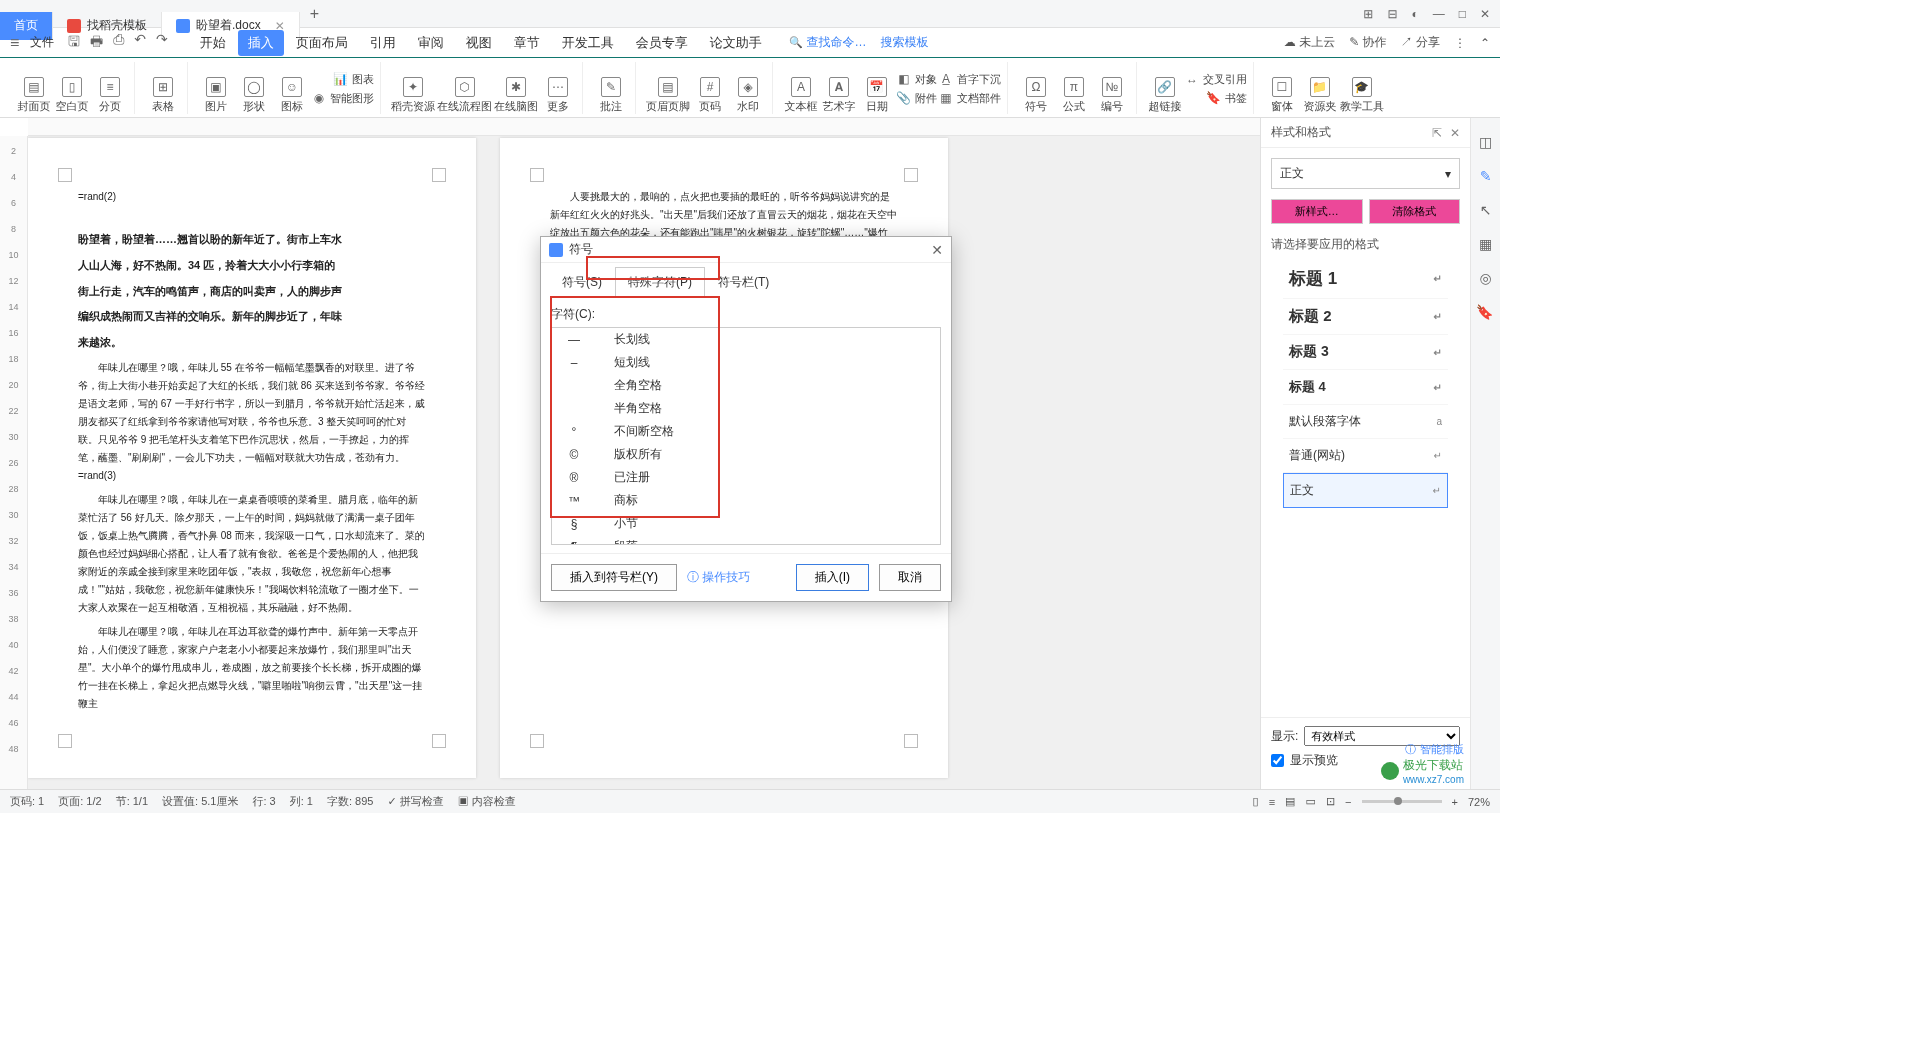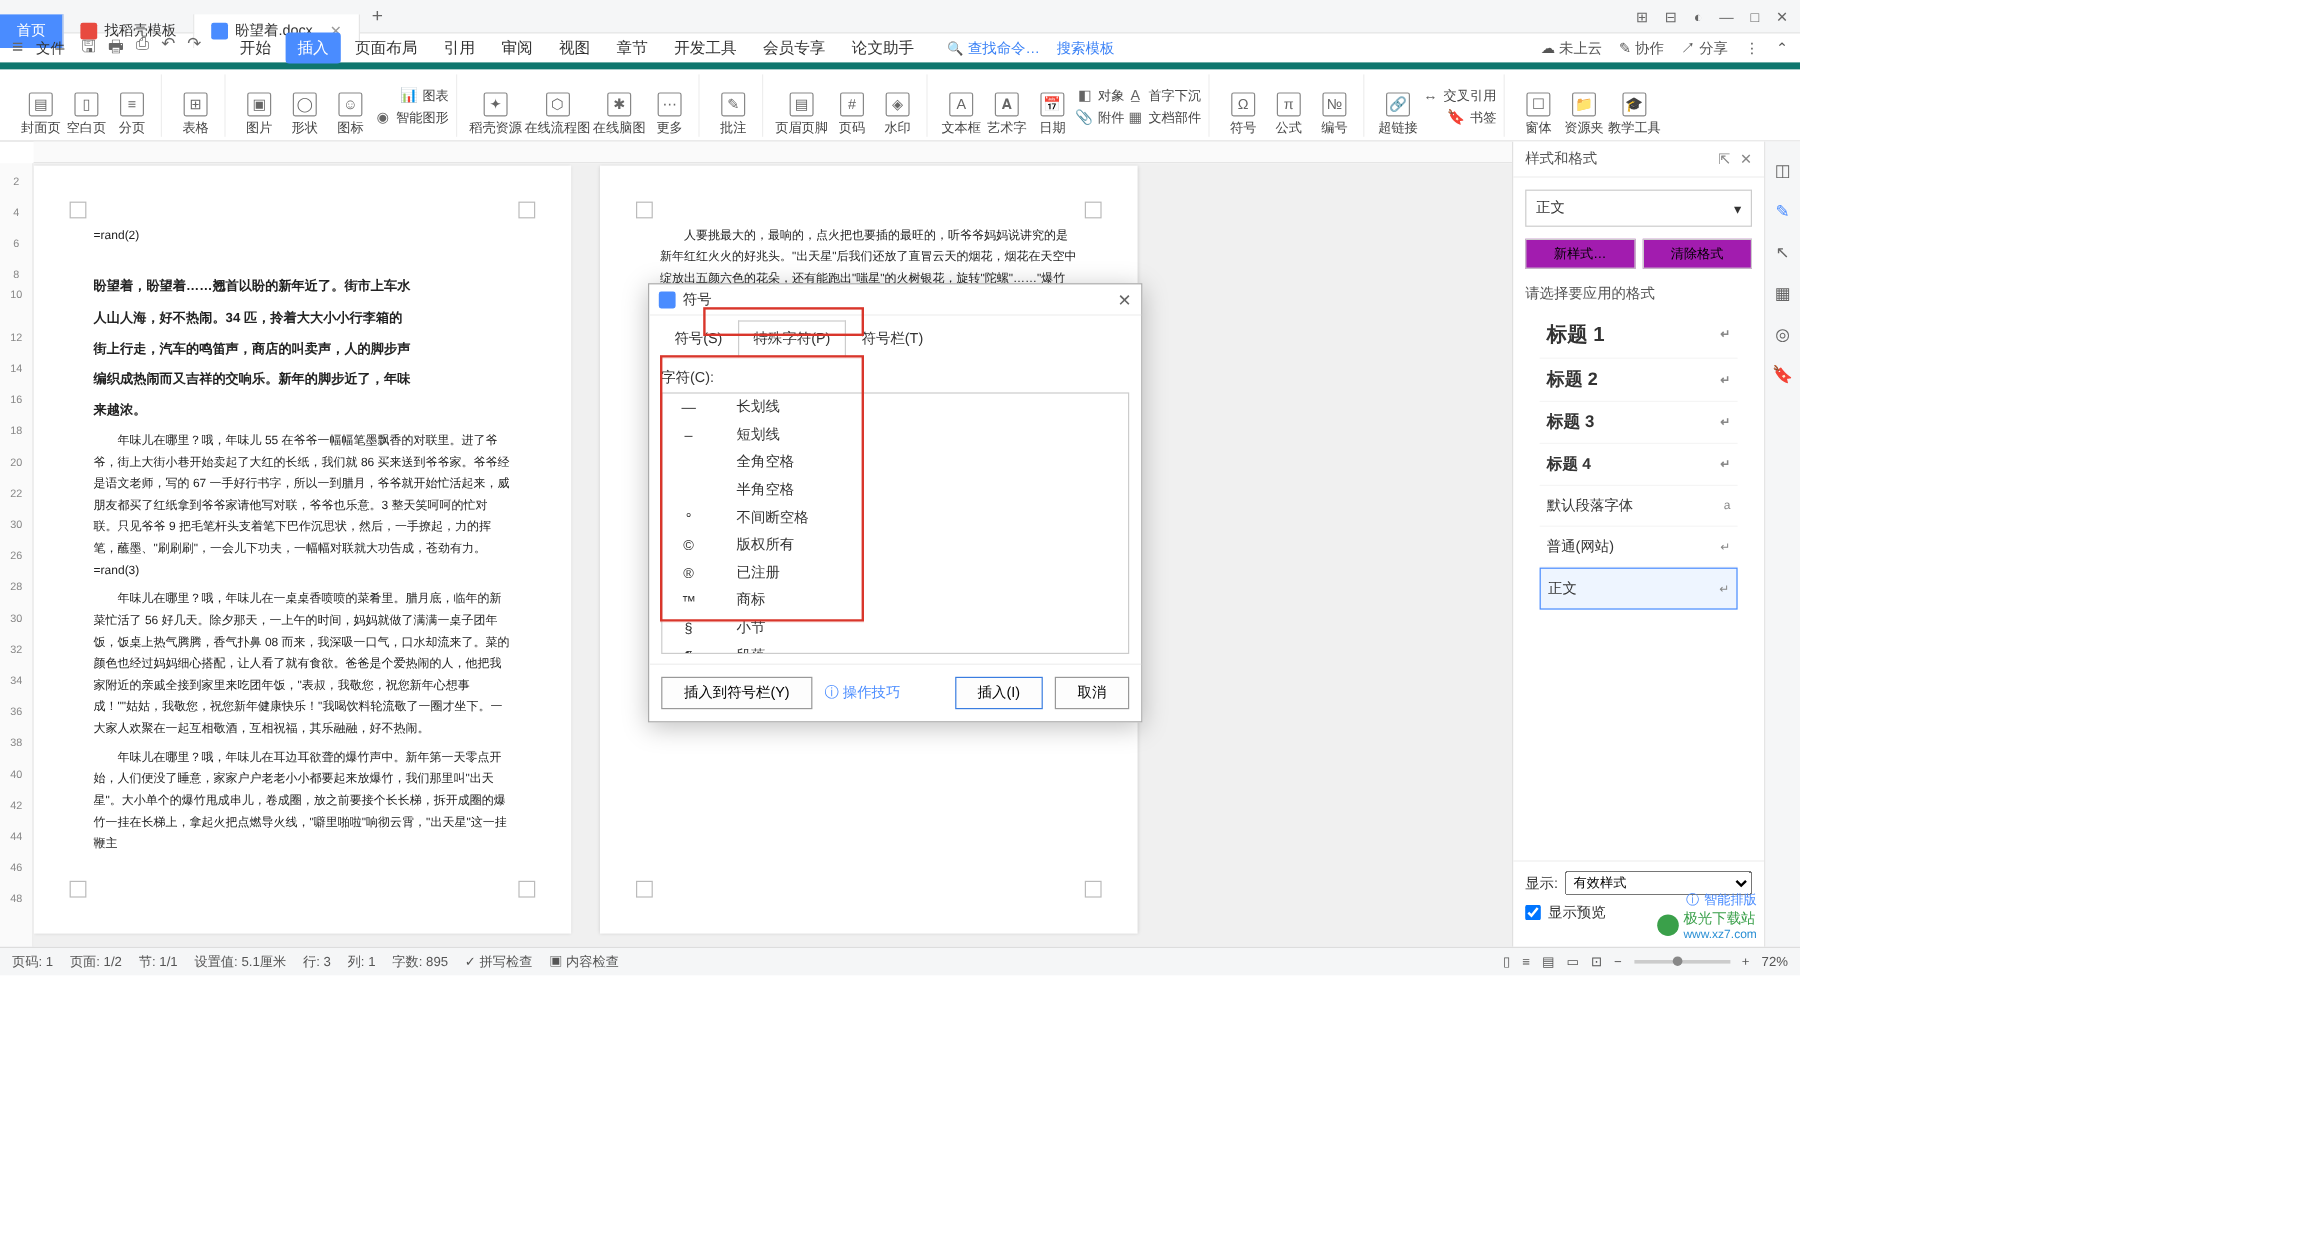--- a/index.html
+++ b/index.html
@@ -11,21 +11,21 @@
 .tab.home { background: #4a8cff; color: #fff; }
 .tab.red-icon::before { content: ""; width: 14px; height: 14px; background: #e84a3f; border-radius: 2px; display: inline-block; }
 .tab.doc-icon::before { content: ""; width: 14px; height: 14px; background: #4a8cff; border-radius: 2px; display: inline-block; }
 .tab.active { background: #fff; }
 .tab-close { margin-left: 8px; color: #999; }
 .tab-add { padding: 0 10px; color: #666; font-size: 16px; }
 .win-controls { margin-left: auto; display: flex; align-items: center; gap: 14px; padding-right: 10px; color: #666; }
 .win-controls span { font-size: 12px; }
 
 
-.menubar { height: 30px; background: #fff; display: flex; align-items: center; padding: 0 10px; border-bottom: 6px solid #0f766e; gap: 2px; }
+.menubar { height: 30px; background: #fff; display: flex; align-items: center; padding: 0 10px; border-bottom: 1px solid #0f766e; gap: 2px; }
 .menu-left { display: flex; align-items: center; gap: 6px; }
 .hamburger { width: 14px; display: inline-block; }
 .hamburger::before { content: "≡"; font-size: 16px; color: #666; }
 .qat { display: flex; gap: 10px; margin-left: 8px; color: #666; }
 .qat span { font-size: 14px; }
 .menu-tabs { display: flex; margin-left: 20px; gap: 2px; }
 .menu-tab { padding: 4px 10px; font-size: 13px; color: #333; border-radius: 3px; }
 .menu-tab.active { background: #4a8cff; color: #fff; }
 .menu-search { margin-left: 16px; display: flex; gap: 14px; color: #3b82f6; font-size: 12px; }
 .menu-search .q::before { content: "🔍 "; font-size: 11px; }
@@ -61,21 +61,21 @@
 .toolstrip { position: absolute; right: 0; top: 118px; width: 30px; bottom: 24px; background: #f5f6f7; border-left: 1px solid #e5e5e5; display: flex; flex-direction: column; align-items: center; gap: 16px; padding-top: 16px; color: #666; }
 .toolstrip .ts { width: 18px; height: 18px; font-size: 14px; text-align: center; }
 .toolstrip .ts.active { color: #4a8cff; }
 
 
 .stylespanel { position: absolute; right: 30px; top: 118px; width: 210px; bottom: 24px; background: #fff; border-left: 1px solid #e0e0e0; padding: 0; font-size: 12px; }
 .sp-header { display: flex; align-items: center; justify-content: space-between; padding: 6px 10px; border-bottom: 1px solid #eee; color: #555; }
 .sp-header .icons { display: flex; gap: 8px; color: #888; }
 .sp-current { margin: 10px; border: 1px solid #ccc; padding: 6px 8px; display: flex; justify-content: space-between; align-items: center; }
 .sp-btns { display: flex; gap: 6px; padding: 0 10px; }
-.sp-btns button { flex: 1; padding: 4px; font-size: 11px; border: 1px solid #ccc; background: #a21caf; }
+.sp-btns button { flex: 1; padding: 4px; font-size: 11px; border: 1px solid #ccc; background: #ec4899; }
 .sp-label { padding: 12px 10px 6px; color: #555; }
 .sp-list { padding: 0 22px; }
 .sp-item { padding: 8px 6px; display: flex; justify-content: space-between; align-items: center; border-bottom: 1px solid #f5f5f5; }
 .sp-item.h1 { font-size: 17px; font-weight: bold; }
 .sp-item.h2 { font-size: 15px; font-weight: bold; }
 .sp-item.h3 { font-size: 14px; font-weight: bold; }
 .sp-item.h4 { font-size: 13px; font-weight: bold; }
 .sp-item.sel { border: 1px solid #4a8cff; background: #eef5ff; }
 .sp-item .arrow { color: #888; font-size: 10px; }
 .sp-footer { position: absolute; bottom: 12px; left: 0; right: 0; padding: 8px 10px; border-top: 1px solid #eee; display: flex; flex-direction: column; gap: 6px; }
@@ -340,21 +340,21 @@
       </div>
   </div>
 </div>
 
 <div class="ruler-h"></div>
 <div class="ruler-v" id="rv">
     <div class="tick" style="top: 10px;">2</div>
     <div class="tick" style="top: 36px;">4</div>
     <div class="tick" style="top: 62px;">6</div>
     <div class="tick" style="top: 88px;">8</div>
-    <div class="tick" style="top: 104px;">10</div>
+    <div class="tick" style="top: 114px;">10</div>
     <div class="tick" style="top: 140px;">12</div>
     <div class="tick" style="top: 166px;">14</div>
     <div class="tick" style="top: 192px;">16</div>
     <div class="tick" style="top: 218px;">18</div>
     <div class="tick" style="top: 244px;">20</div>
     <div class="tick" style="top: 270px;">22</div>
     <div class="tick" style="top: 296px;">30</div>
     <div class="tick" style="top: 322px;">26</div>
     <div class="tick" style="top: 348px;">28</div>
     <div class="tick" style="top: 374px;">30</div>

